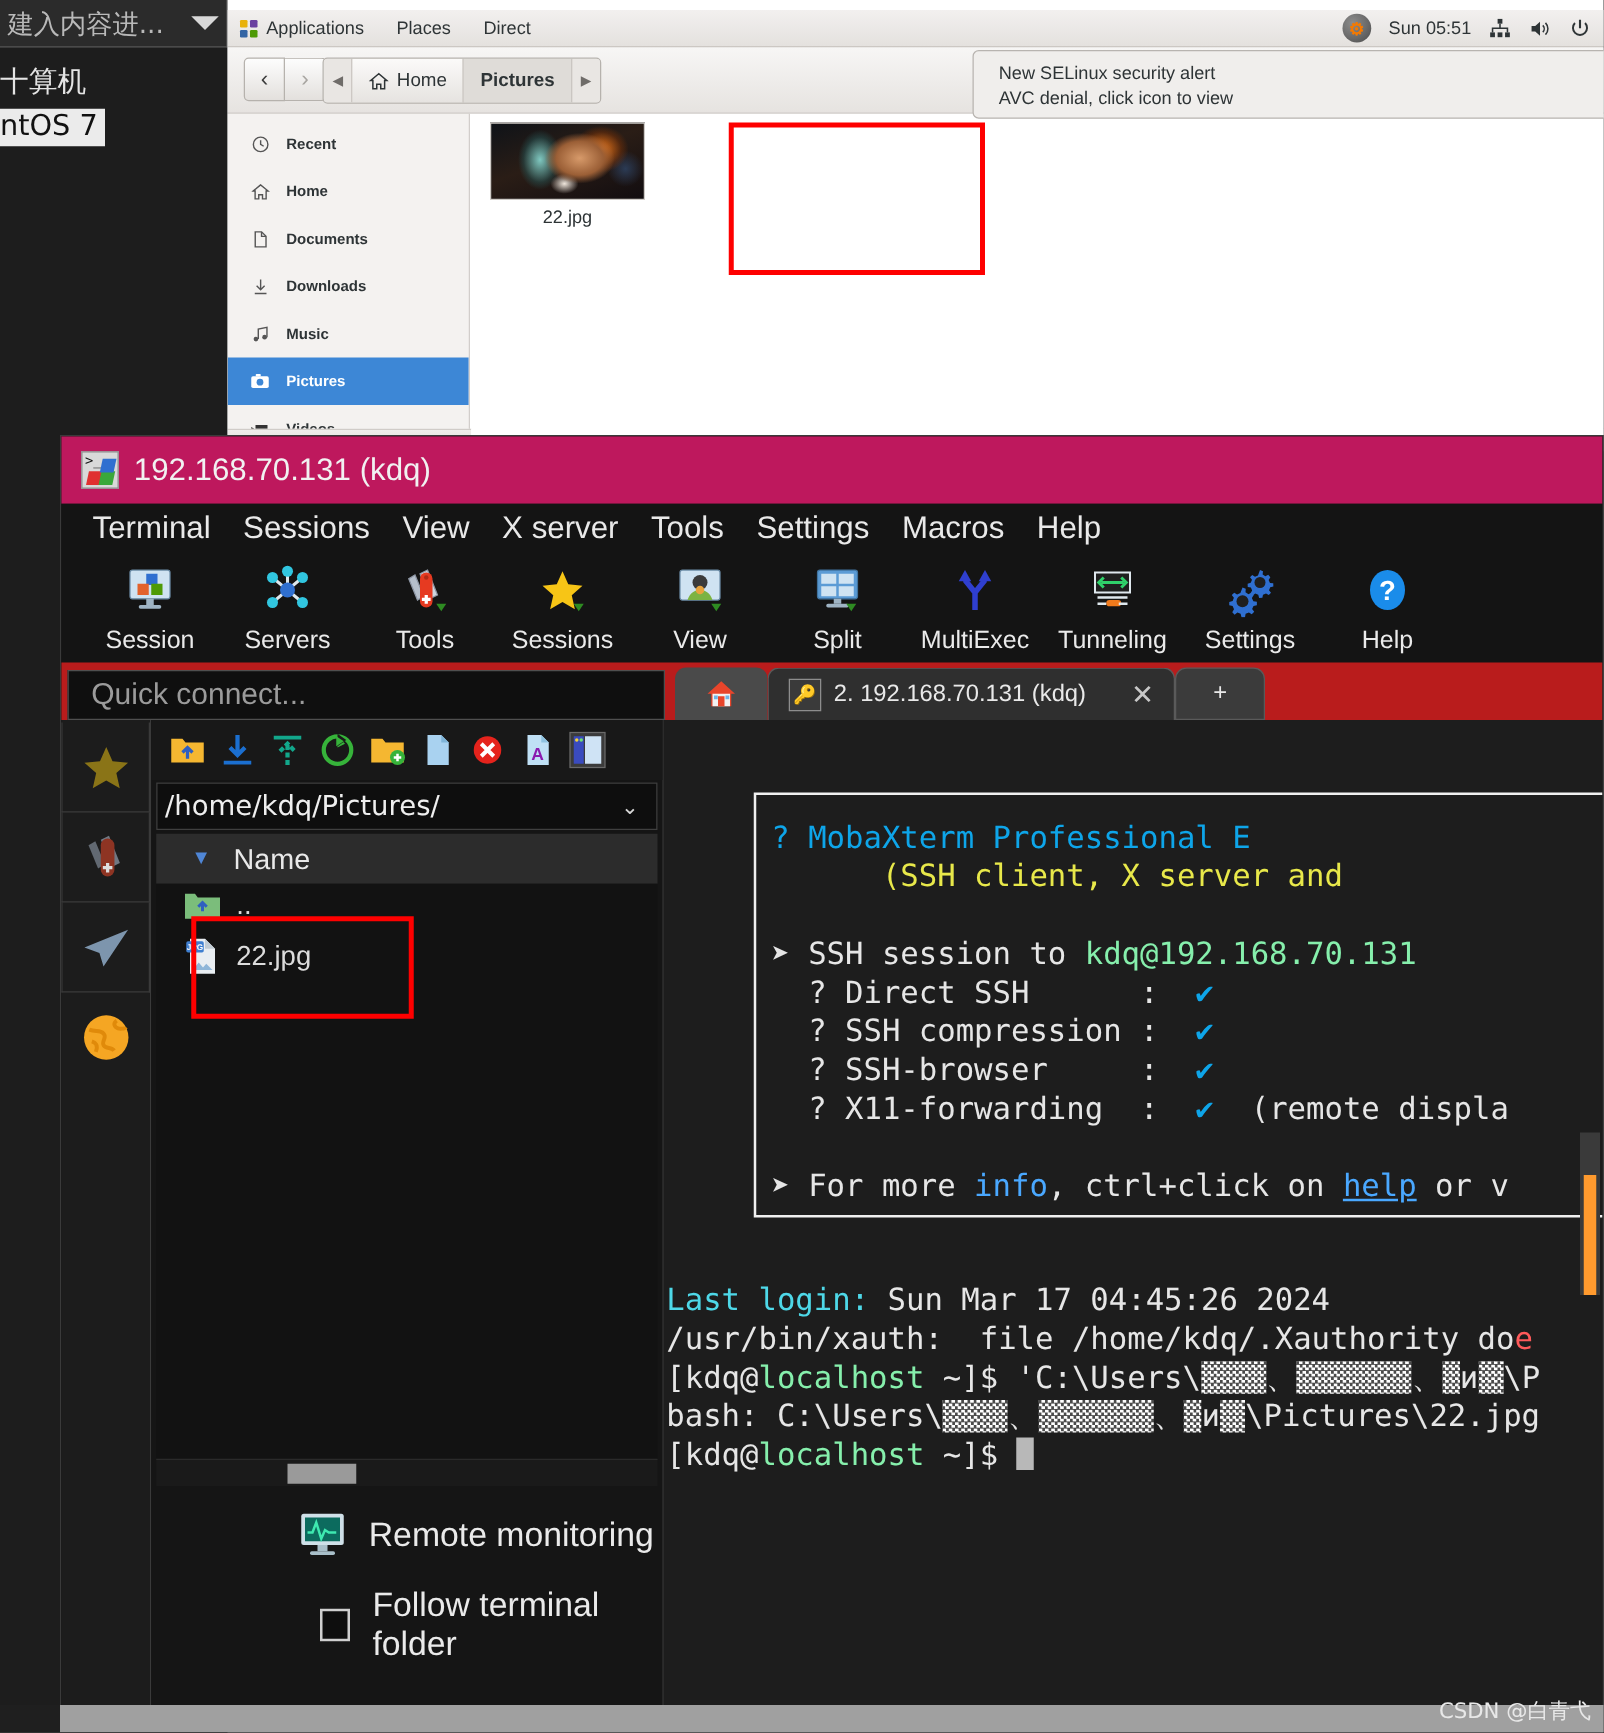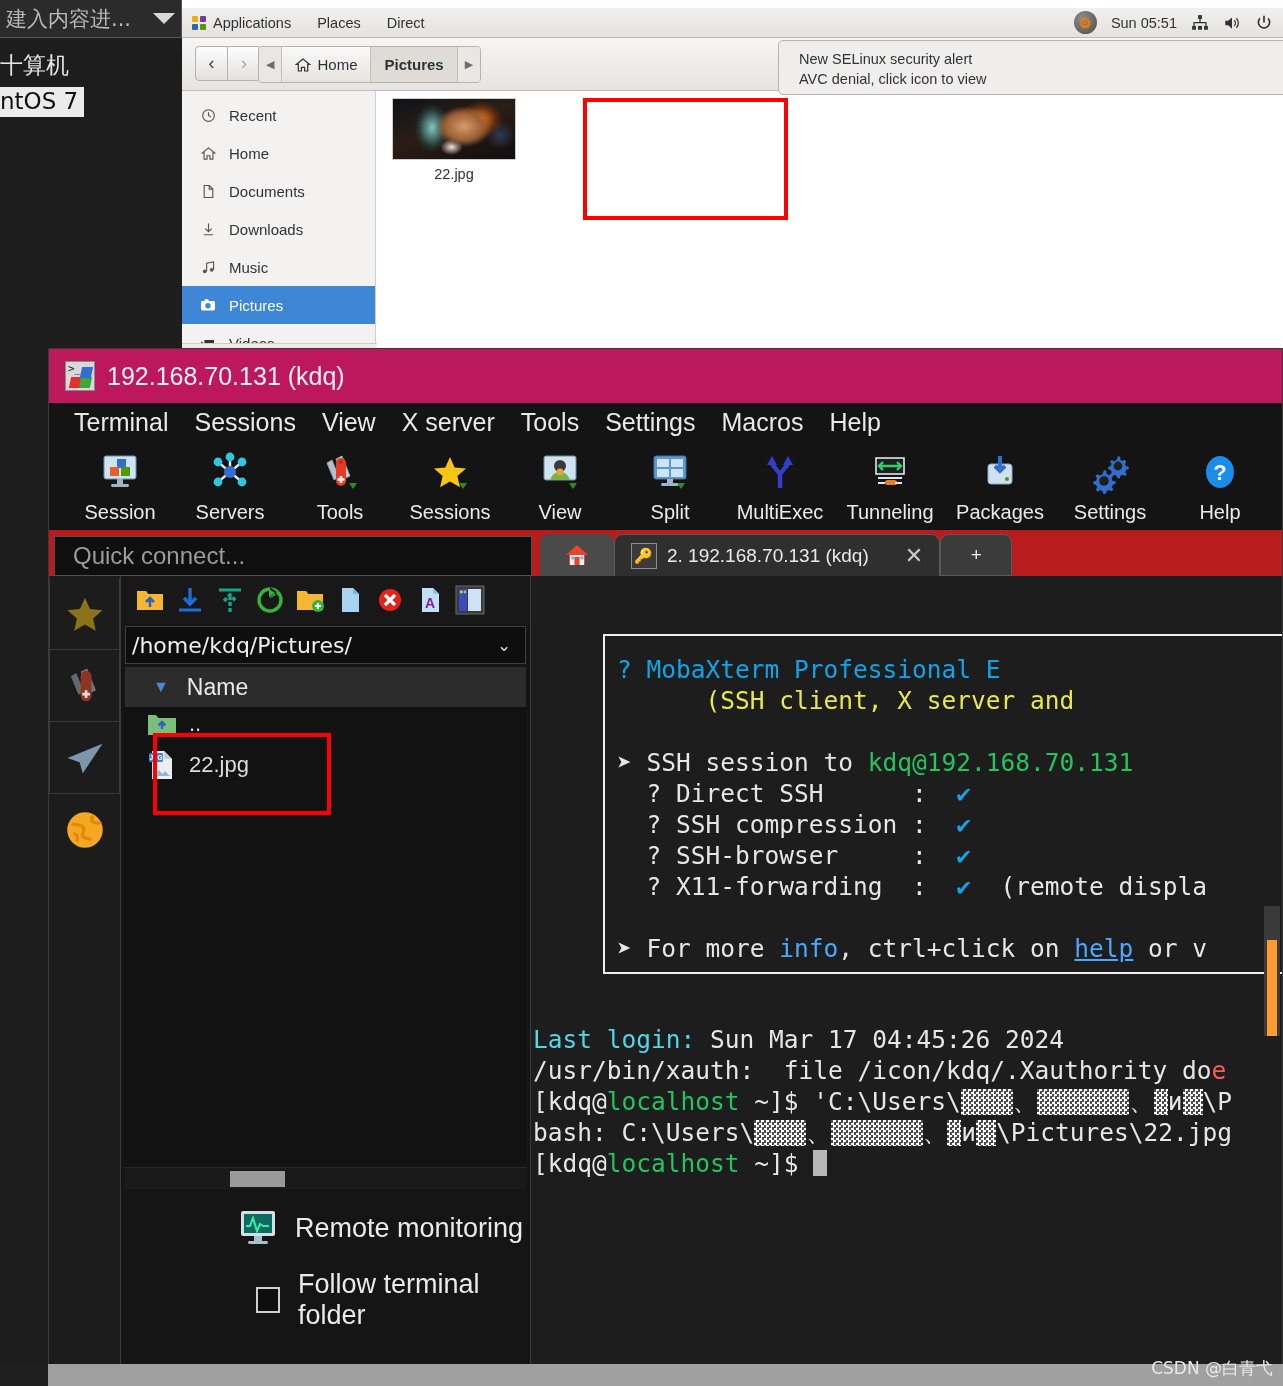--- a/index.html
+++ b/index.html
@@ -101,21 +101,21 @@
   #selinux-popup div{ font-size:14.5px; color:#2e3436; line-height:20px;}
 
   
   #nautilus-body{ position:absolute; left:0; top:91px; width:1101px; height:252px; display:flex;}
   #places-sidebar{
     width:194px; background:#f4f2f0; border-right:1px solid #d2cecb; padding-top:5px;
     position:relative; overflow:hidden;
   }
   .place{
     height:38px; display:flex;align-items:center; gap:13px; padding-left:18px;
-    font-size:15px; color:#2e3436;
+    font-size:12px; color:#2e3436;font-weight:bold;
   }
   .place.selected{ background:#3d87d6; color:#fff; }
   .place .pico{ width:16px;height:16px; display:flex;align-items:center;justify-content:center;}
   #files-area{ flex:1; background:#ffffff; position:relative; }
   #file-highlight{
     position:absolute; left:207px; top:7px; width:205px; height:122px;
     border:4px solid #fe0000;
   }
   #file-item{ position:absolute; left:13px; top:7px; width:130px; text-align:center;}
   #file-thumb{
@@ -216,21 +216,21 @@
   #motd-box{
     position:absolute; left:72px; top:58px; width:760px; height:340px;
     border:2px solid #f0f0f0;
   }
   pre.term{
     font-family:"DejaVu Sans Mono", monospace;
     font-size:24.5px; line-height:31px; color:#e6e6e6; white-space:pre;
   }
   #motd-text{ position:absolute; left:12px; top:18px; }
   #term-log{ position:absolute; left:2px; top:448px; }
-  .c-green{color:#0ea5e9;} .c-yellow{color:#e8e84a;} .c-magenta{color:#22c55e;}
+  .c-green{color:#0ea5e9;} .c-yellow{color:#e8e84a;} .c-magenta{color:#86efac;}
   .c-cyan{color:#4ed8e8;} .c-blue{color:#4aa8ff;} .c-red{color:#ff5a5a;}
   .c-white{color:#e6e6e6;} .c-link{color:#4aa8ff;text-decoration:underline;}
   .cursor{ display:inline-block; width:14px; height:26px; background:#b8b8b8; vertical-align:-4px;}
   .redact{
     display:inline-block; height:26px; vertical-align:-5px;
     background-image:
       repeating-conic-gradient(#ffffff 0% 25%, #4a4a4a 0% 50%);
     background-size:5px 5px;
   }
   #term-scroll{ position:absolute; right:2px; top:330px; width:16px; height:130px;
@@ -521,30 +521,20 @@
           <path d="M10 28h24" stroke="#dfe8ee" stroke-width="2"></path>
           <rect x="17" y="30" width="12" height="5" rx="2.5" fill="#f07a1c"></rect>
           <path d="M10 33h7M27 33h7" stroke="#dfe8ee" stroke-width="2"></path>
         </svg>
       </div>
       <div class="lb">Tunneling</div>
     </div>
     <div class="tb">
       <div class="gl">
         <svg width="44" height="44" viewBox="0 0 44 44">
-          <rect x="10" y="14" width="24" height="20" rx="3" fill="#cfe0f0" stroke="#8fa8bd"></rect>
-          <path d="M22 6v14M17 16l5 5 5-5" stroke="#2f6fd0" stroke-width="4" fill="none"></path>
-          <circle cx="29" cy="29" r="2" fill="#4e9a06"></circle>
-        </svg>
-      </div>
-      <div class="lb">Packages</div>
-    </div>
-    <div class="tb">
-      <div class="gl">
-        <svg width="44" height="44" viewBox="0 0 44 44">
           <g fill="#2f6fd0">
             <path d="M30 6l2.4 1-.3 2.6 2.2 1.4 2.3-1.2 1.7 1.9-1.4 2.2 1.1 2.4 2.6.3.1 2.6-2.5.6-1 2.4 1.6 2-1.8 1.8-2.2-1.3-2.4 1-.5 2.5-2.6.1-.7-2.5-2.4-1-2 1.6-1.8-1.8 1.3-2.2-1-2.4-2.5-.5-.1-2.6 2.5-.7 1-2.4-1.6-2 1.8-1.8 2.2 1.3 2.4-1z"></path>
             <circle cx="30" cy="16" r="4.4" fill="#1f1f1f"></circle>
             <path d="M16 20l2.6 1-.2 2.8 2.4 1.5 2.4-1.3 1.8 2-1.5 2.4 1.2 2.5 2.8.4v2.8l-2.7.6-1.1 2.5 1.7 2.2-2 1.9-2.3-1.4-2.6 1.1-.5 2.7-2.8.1-.7-2.7-2.6-1-2.2 1.7-1.9-2 1.4-2.4-1.1-2.6-2.7-.5v-2.8l2.7-.7 1-2.6-1.7-2.1 2-1.9 2.3 1.4 2.6-1.1z"></path>
             <circle cx="16" cy="31" r="4.8" fill="#1f1f1f"></circle>
           </g>
         </svg>
       </div>
       <div class="lb">Settings</div>
     </div>
@@ -735,21 +725,21 @@
 <span class="c-white">➤ </span><span class="c-white">SSH session to </span><span class="c-magenta">kdq@192.168.70.131</span>
   <span class="c-white">? Direct SSH      :</span>  <span class="c-green">✔</span>
   <span class="c-white">? SSH compression :</span>  <span class="c-green">✔</span>
   <span class="c-white">? SSH-browser     :</span>  <span class="c-green">✔</span>
   <span class="c-white">? X11-forwarding  :</span>  <span class="c-green">✔</span>  <span class="c-white">(remote displa</span>
 
 <span class="c-white">➤ </span><span class="c-white">For more </span><span class="c-blue">info</span><span class="c-white">, ctrl+click on </span><span class="c-link">help</span><span class="c-white"> or v</span></pre>
       </div>
 
       <pre class="term" id="term-log"><span class="c-cyan">Last login:</span><span class="c-white"> Sun Mar 17 04:45:26 2024</span>
-<span class="c-white">/usr/bin/xauth:  file /icon/kdq/.Xauthority do</span><span class="c-red">e</span>
+<span class="c-white">/usr/bin/xauth:  file /home/kdq/.Xauthority do</span><span class="c-red">e</span>
 <span class="c-white">[kdq@</span><span class="c-magenta">localhost</span><span class="c-white"> ~]$ </span><span class="c-white">'C:\Users\</span><span class="redact" style="width:52px"></span><span class="c-white">、</span><span class="redact" style="width:92px"></span><span class="c-white">、</span><span class="redact" style="width:14px"></span><span class="c-white">и</span><span class="redact" style="width:20px"></span><span class="c-white">\P</span>
 <span class="c-white">bash: C:\Users\</span><span class="redact" style="width:52px"></span><span class="c-white">、</span><span class="redact" style="width:92px"></span><span class="c-white">、</span><span class="redact" style="width:14px"></span><span class="c-white">и</span><span class="redact" style="width:20px"></span><span class="c-white">\Pictures\22.jpg</span>
 <span class="c-white">[kdq@</span><span class="c-magenta">localhost</span><span class="c-white"> ~]$ </span><span class="cursor"></span></pre>
 
       <div id="term-scroll">
         <div class="knob"></div>
       </div>
     </div>
   </div>
 </div>

